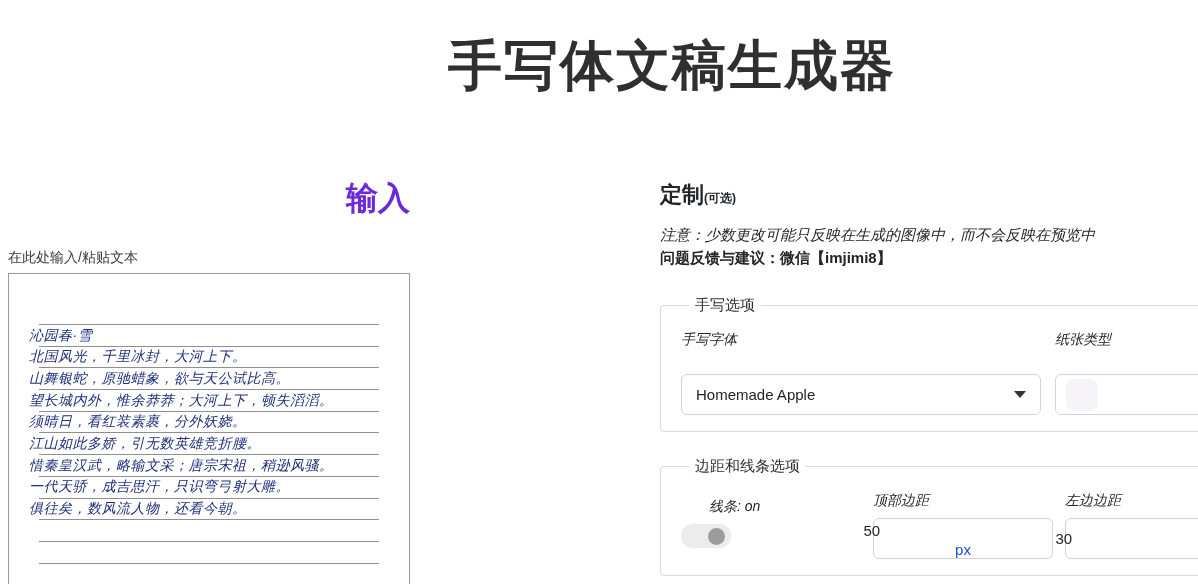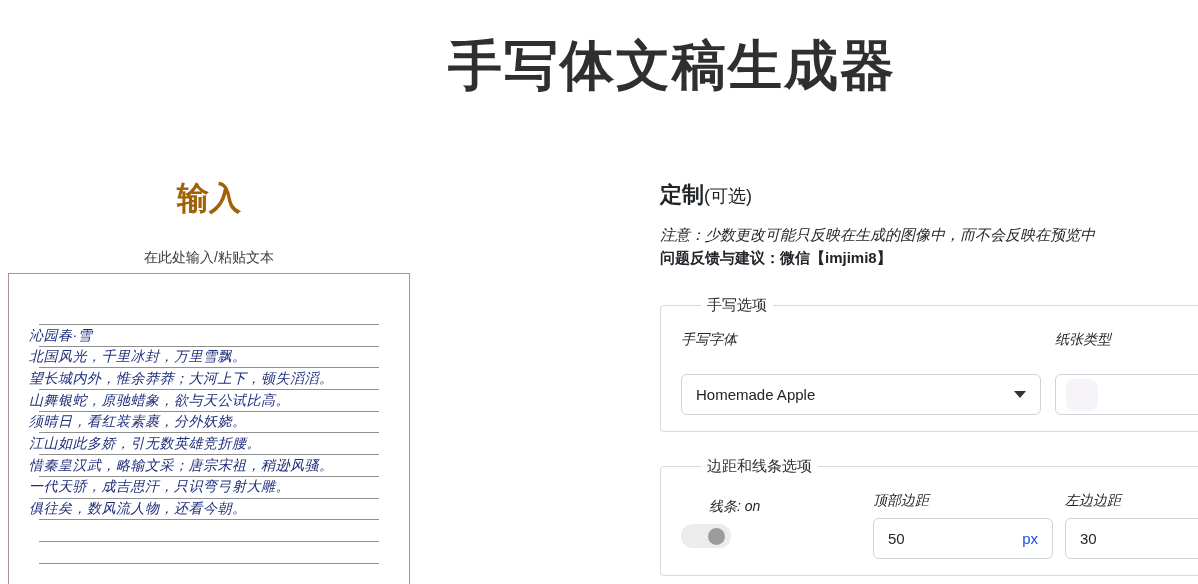--- a/index.html
+++ b/index.html
@@ -14,22 +14,22 @@
   
   .page-title {
     margin: 0; padding-top: 30px;
     text-align: center;
     font-size: 54px; font-weight: 700; letter-spacing: 2px;
     color: #2f2f2f;
   }
 
   
   .left-col { position: absolute; left: 8px; top: 177px; width: 402px; }
-  .input-heading { margin: 0; text-align: center; font-size: 32px; font-weight: 700; color: #a16207; }
-  .input-hint { margin: 28px 0 0; text-align: center; font-size: 14px; color: #3a3a3a; }
+  .input-heading { margin: 0; text-align: right; font-size: 32px; font-weight: 700; color: #6d28d9; }
+  .input-hint { margin: 28px 0 0; font-size: 14px; color: #3a3a3a; }
   .paper {
     position: relative; margin-top: 6px;
     height: 540px; border: 1px solid #a99395;
     background: #ffffff; box-sizing: border-box;
     overflow: hidden;
   }
   .paper-lines {
     position: absolute; left: 30px; right: 30px; top: 50px; bottom: 0;
     background-image: repeating-linear-gradient(
       to bottom, #8f8f8f 0px, #8f8f8f 1px, transparent 1px, transparent 21.7px);
@@ -40,32 +40,32 @@
     font-size: 14px; line-height: 21.7px;
     font-style: italic;
     color: #1f2d7a;
     white-space: nowrap;
   }
   .hand-line { height: 21.7px; letter-spacing: 0.5px; }
 
   
   .right-col { position: absolute; left: 660px; top: 180px; width: 684px; }
   .customize-heading { margin: 0; font-size: 22px; font-weight: 700; }
-  .customize-heading .optional { font-size: 18px; font-weight: 400; }
+  .customize-heading .optional { font-size: 12px; font-weight: 700; }
   .note { margin: 16px 0 0; font-size: 15px; font-style: italic; color: #212529; }
   .feedback { margin: 4px 0 0; font-size: 15px; font-weight: 700; }
 
   fieldset {
     border: 1px solid #d9d9d9; border-radius: 4px;
     margin: 28px 0 0; padding: 14px 20px 16px;
     width: 770px; box-sizing: border-box;
   }
   fieldset.margins { margin-top: 25px; }
   fieldset.pagetext { margin-top: 22px; height: 70px; }
-  legend { font-size: 15px; padding: 0 6px; margin-left: 20px; color: #2f2f2f; }
+  legend { font-size: 15px; padding: 0 6px; margin-left: 8px; color: #2f2f2f; }
 
   .field-grid-2 { display: grid; grid-template-columns: 360px 360px; column-gap: 14px; }
   .field-grid-3 { display: grid; grid-template-columns: 180px 180px 180px; column-gap: 12px; }
 
   .field-label { display: block; font-size: 14px; color: #212529; margin: 2px 0 8px; font-style: italic; }
   .select-box {
     height: 41px; box-sizing: border-box;
     border: 1px solid #ced4da; border-radius: 6px;
     background: #ffffff;
     display: flex; align-items: center; justify-content: space-between;
@@ -88,21 +88,21 @@
   .toggle-knob {
     position: absolute; top: 3.5px; right: 6px;
     width: 17px; height: 17px; border-radius: 50%;
     background: #9c9c9c;
   }
 
   .input-group {
     height: 41px; box-sizing: border-box;
     border: 1px solid #ced4da; border-radius: 6px;
     background: #ffffff;
-    display: flex; align-items: center; padding: 0 14px;
+    display: flex; align-items: center; padding: 0 14px; flex-direction: column;
   }
   .input-group input {
     border: none; outline: none; flex: 1; min-width: 0;
     font-size: 15px; font-family: "Liberation Sans", sans-serif; color: #212529;
     background: transparent; padding: 0;
   }
   .unit { font-size: 15px; color: #1d4ed8; }
 </style>
 </head>
 <body>
@@ -111,23 +111,23 @@
 
   <h1 class="page-title">手写体文稿生成器</h1>
 
   <div class="left-col">
     <h2 class="input-heading">输入</h2>
     <div class="input-hint">在此处输入/粘贴文本</div>
     <div class="paper">
       <div class="paper-lines"></div>
       <div class="paper-text">
           <div class="hand-line">沁园春·雪</div>
-          <div class="hand-line">北国风光，千里冰封，万里雪飘。</div>
+          <div class="hand-line">北国风光，千里冰封，大河上下。</div>
+          <div class="hand-line">山舞银蛇，原驰蜡象，欲与天公试比高。</div>
           <div class="hand-line">望长城内外，惟余莽莽；大河上下，顿失滔滔。</div>
-          <div class="hand-line">山舞银蛇，原驰蜡象，欲与天公试比高。</div>
           <div class="hand-line">须晴日，看红装素裹，分外妖娆。</div>
           <div class="hand-line">江山如此多娇，引无数英雄竞折腰。</div>
           <div class="hand-line">惜秦皇汉武，略输文采；唐宗宋祖，稍逊风骚。</div>
           <div class="hand-line">一代天骄，成吉思汗，只识弯弓射大雕。</div>
           <div class="hand-line">俱往矣，数风流人物，还看今朝。</div>
         </div>
     </div>
   </div>
 
   <div class="right-col">

